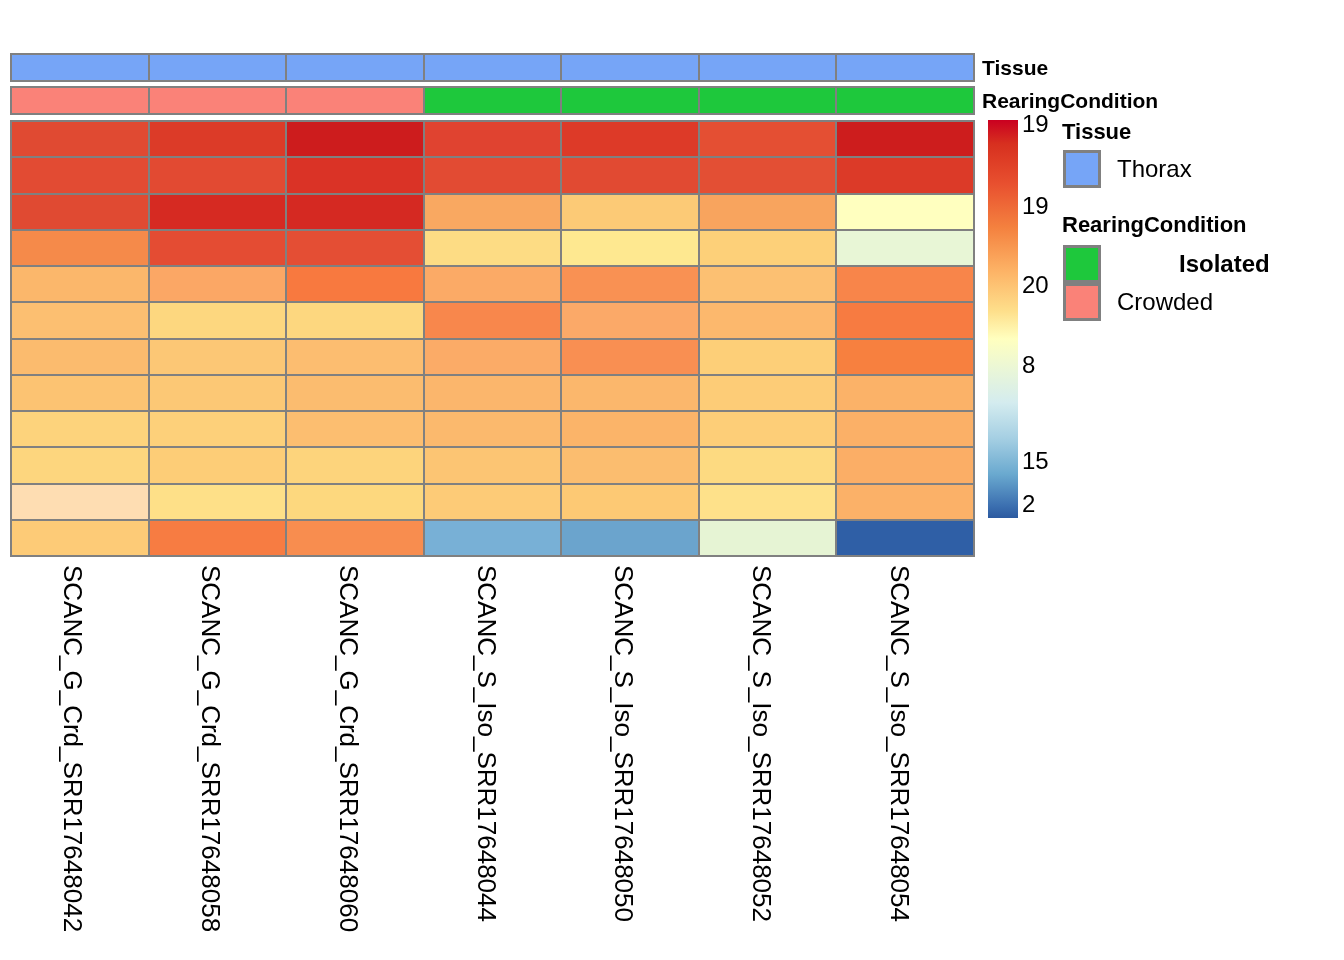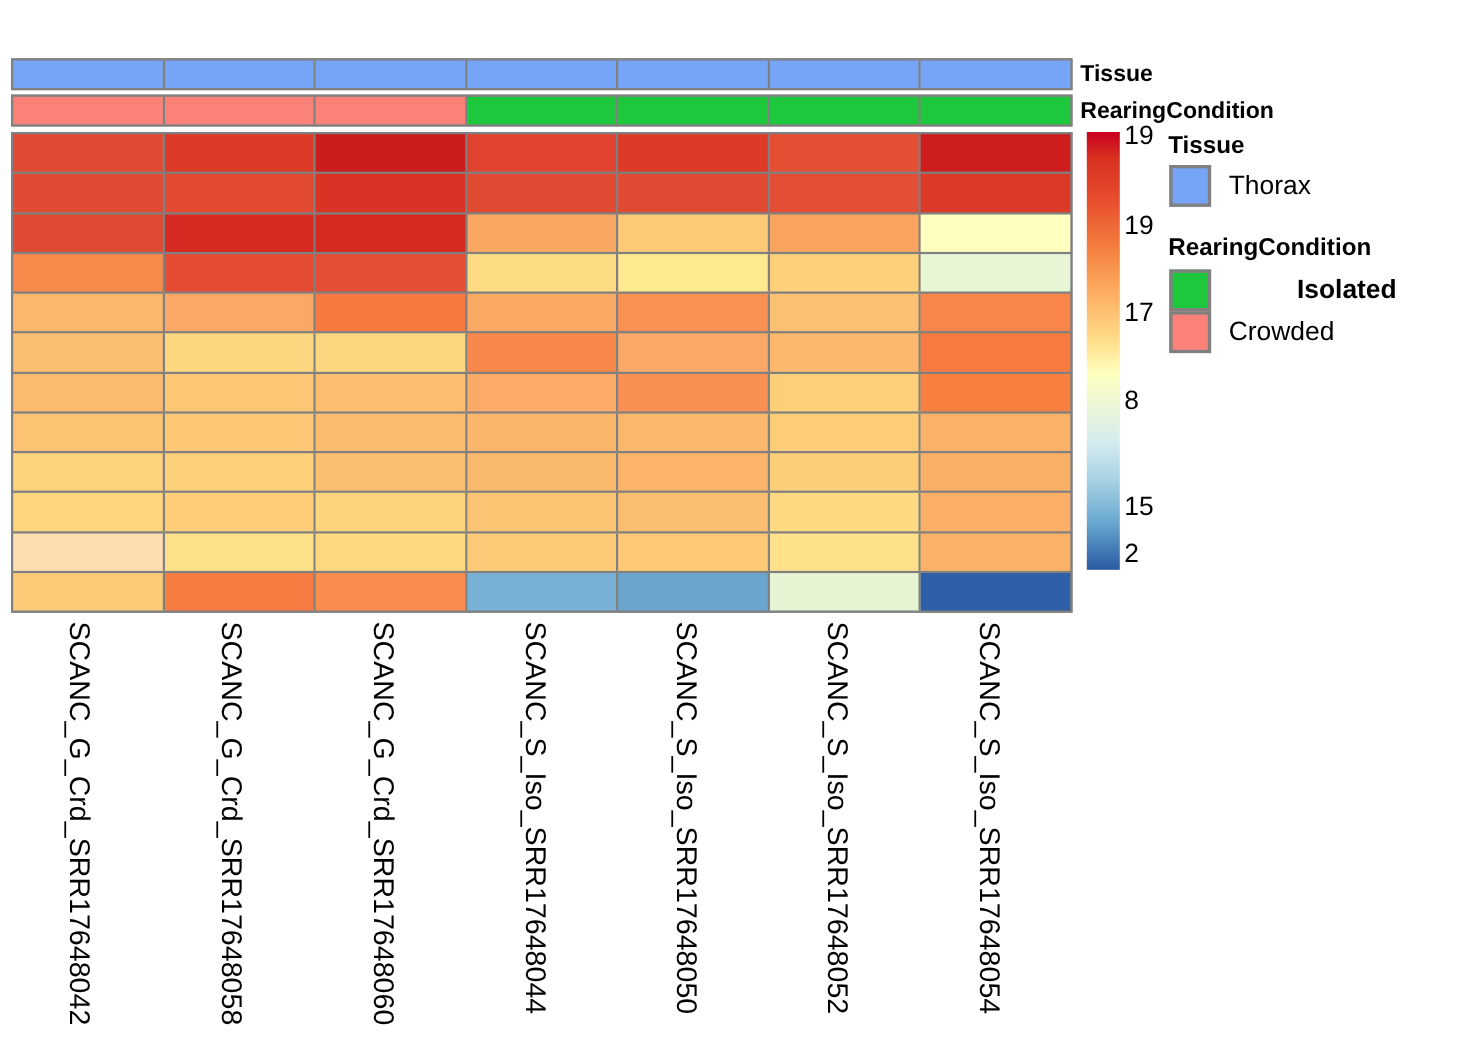--- a/index.html
+++ b/index.html
@@ -306,21 +306,21 @@
       </div>
       <div class="collabel-slot">
         <div class="collabel-txt">SCANC_S_Iso_SRR17648054</div>
       </div>
     </div>
 
   <div id="colorbar"></div>
   <div id="cb-ticks">
       <div class="cb-tick" style="top: 112px; text-align: center;">19</div>
       <div class="cb-tick" style="top: 193.57px;">19</div>
-      <div class="cb-tick" style="top: 273.17px;">17</div>
+      <div class="cb-tick" style="top: 273.17px;">20</div>
       <div class="cb-tick" style="top: 352.77px;">8</div>
       <div class="cb-tick" style="top: 449px;">15</div>
       <div class="cb-tick" style="top: 492.07px;">2</div>
     </div>
 
   <div class="legend-title" style="left:1062px; top:119px;">Tissue</div>
   <div class="legend-key" style="left:1063px; top:150px; background:#76a5f7;"></div>
   <div class="legend-text" style="left:1117px; top:155px;">Thorax</div>
 
   <div class="legend-title" style="left:1062px; top:212px;">RearingCondition</div>

